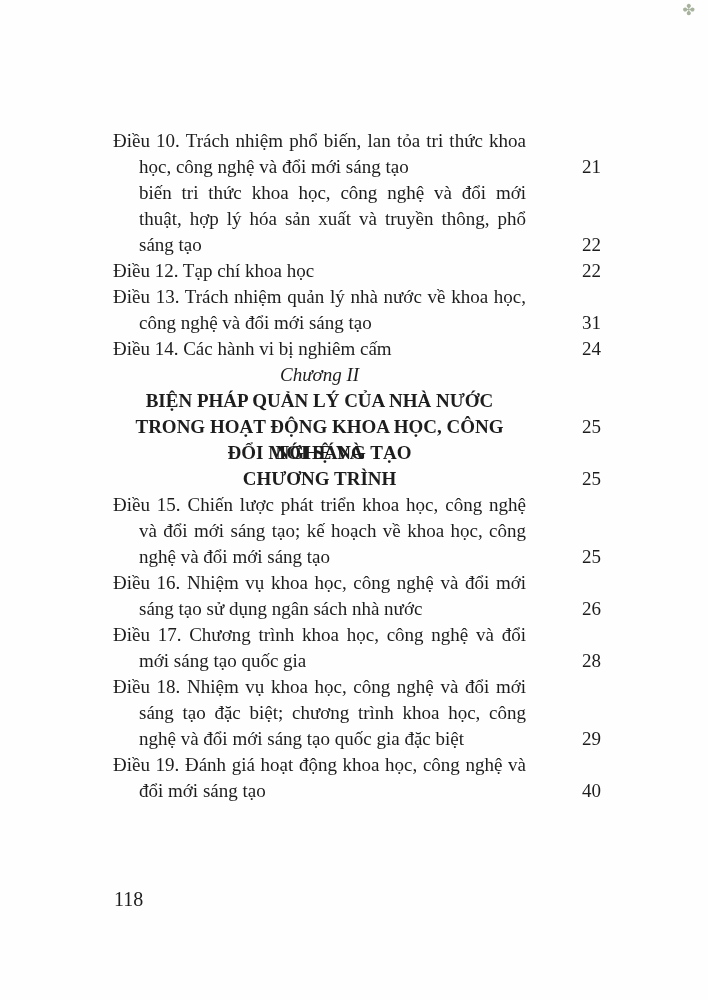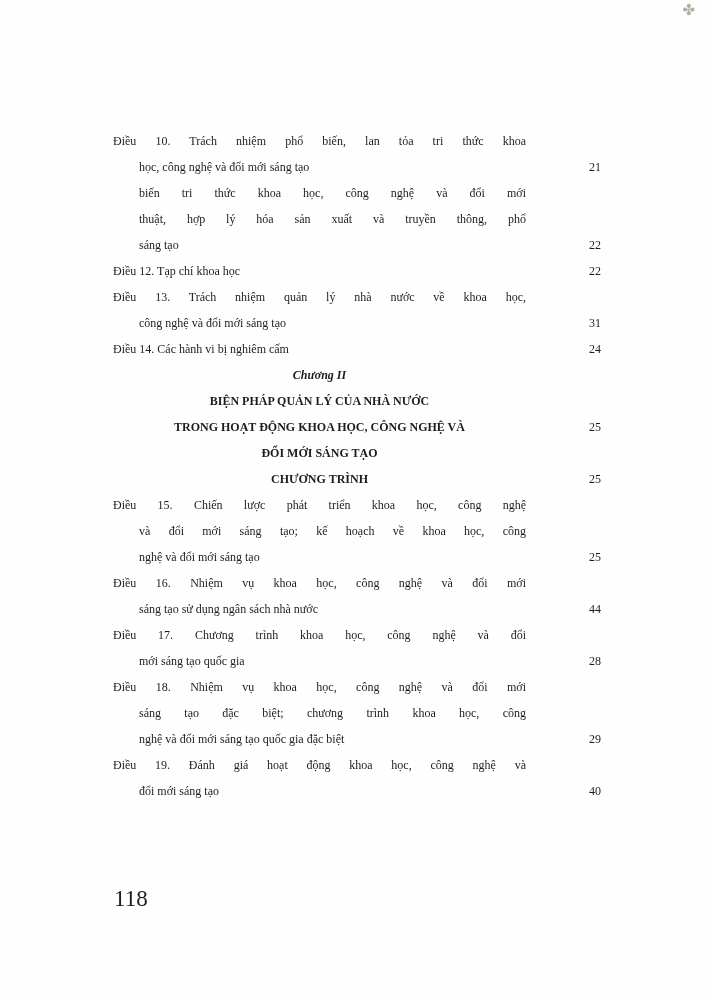--- a/index.html
+++ b/index.html
@@ -26,21 +26,21 @@
   .toc {
     position: absolute;
     left: 113px;
     top: 128px;
     width: 488px;
   }
   .row {
     display: flex;
     height: 26px;
     line-height: 26px;
-    font-size: 12px;
+    font-size: 19px;
     gap: 33px;
   }
   .txt {
     flex: 1;
     min-width: 0;
   }
   .pg {
     width: 42px;
     text-align: right;
     flex: 0 0 auto;
@@ -48,31 +48,30 @@
   .entry-cont .txt {
     padding-left: 26px;
   }
   .justify .txt {
     text-align: justify;
     text-align-last: justify;
   }
   .center-italic .txt {
     text-align: center;
     font-style: italic;
-    font-weight: bold;
   }
   .center-bold .txt {
     text-align: center;
     font-weight: bold;
   }
   .footer-page-number {
     position: absolute;
     left: 114px;
     top: 886px;
-    font-size: 23px;
+    font-size: 20px;
     line-height: 26px;
   }
 </style>
 </head>
 <body>
 
 <div class="page">
   <div class="corner-icon" style="color: rgb(168, 179, 158);">✤</div>
 
   <div class="toc">
@@ -143,21 +142,21 @@
       <div class="row entry-cont">
         <span class="txt">nghệ và đổi mới sáng tạo</span>
         <span class="pg">25</span>
       </div>
       <div class="row entry-first justify">
         <span class="txt">Điều 16. Nhiệm vụ khoa học, công nghệ và đổi mới</span>
         <span class="pg"></span>
       </div>
       <div class="row entry-cont">
         <span class="txt">sáng tạo sử dụng ngân sách nhà nước</span>
-        <span class="pg">44</span>
+        <span class="pg">26</span>
       </div>
       <div class="row entry-first justify">
         <span class="txt">Điều 17. Chương trình khoa học, công nghệ và đổi</span>
         <span class="pg"></span>
       </div>
       <div class="row entry-cont">
         <span class="txt">mới sáng tạo quốc gia</span>
         <span class="pg">28</span>
       </div>
       <div class="row entry-first justify">

